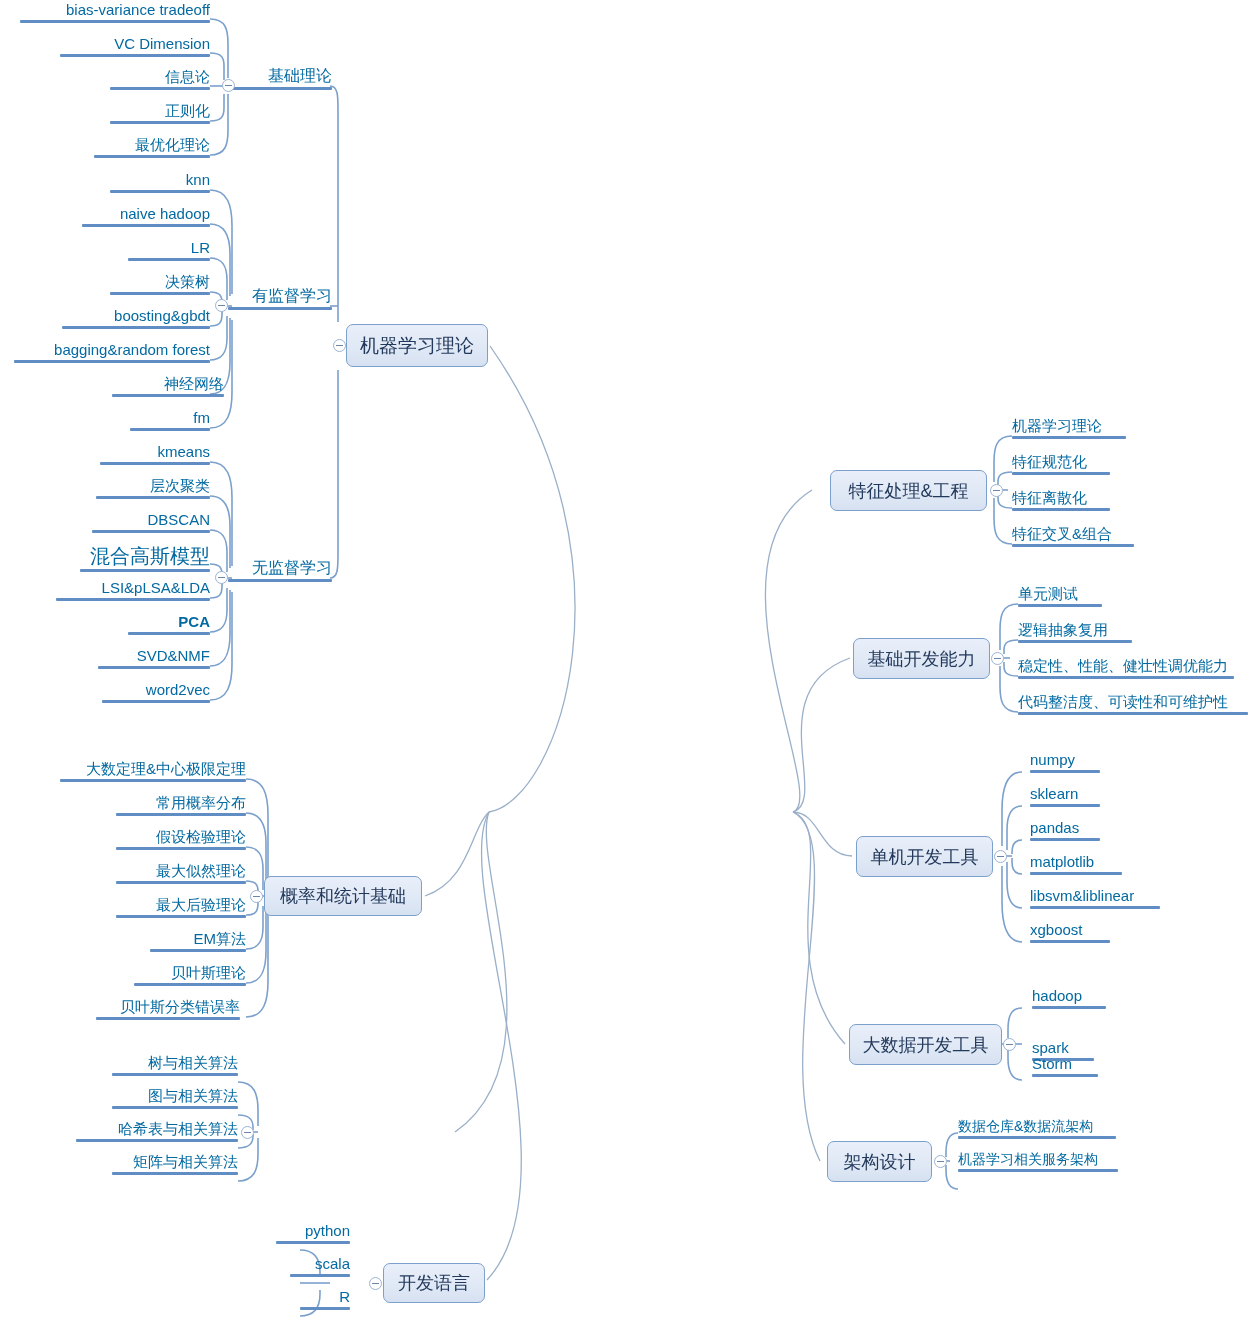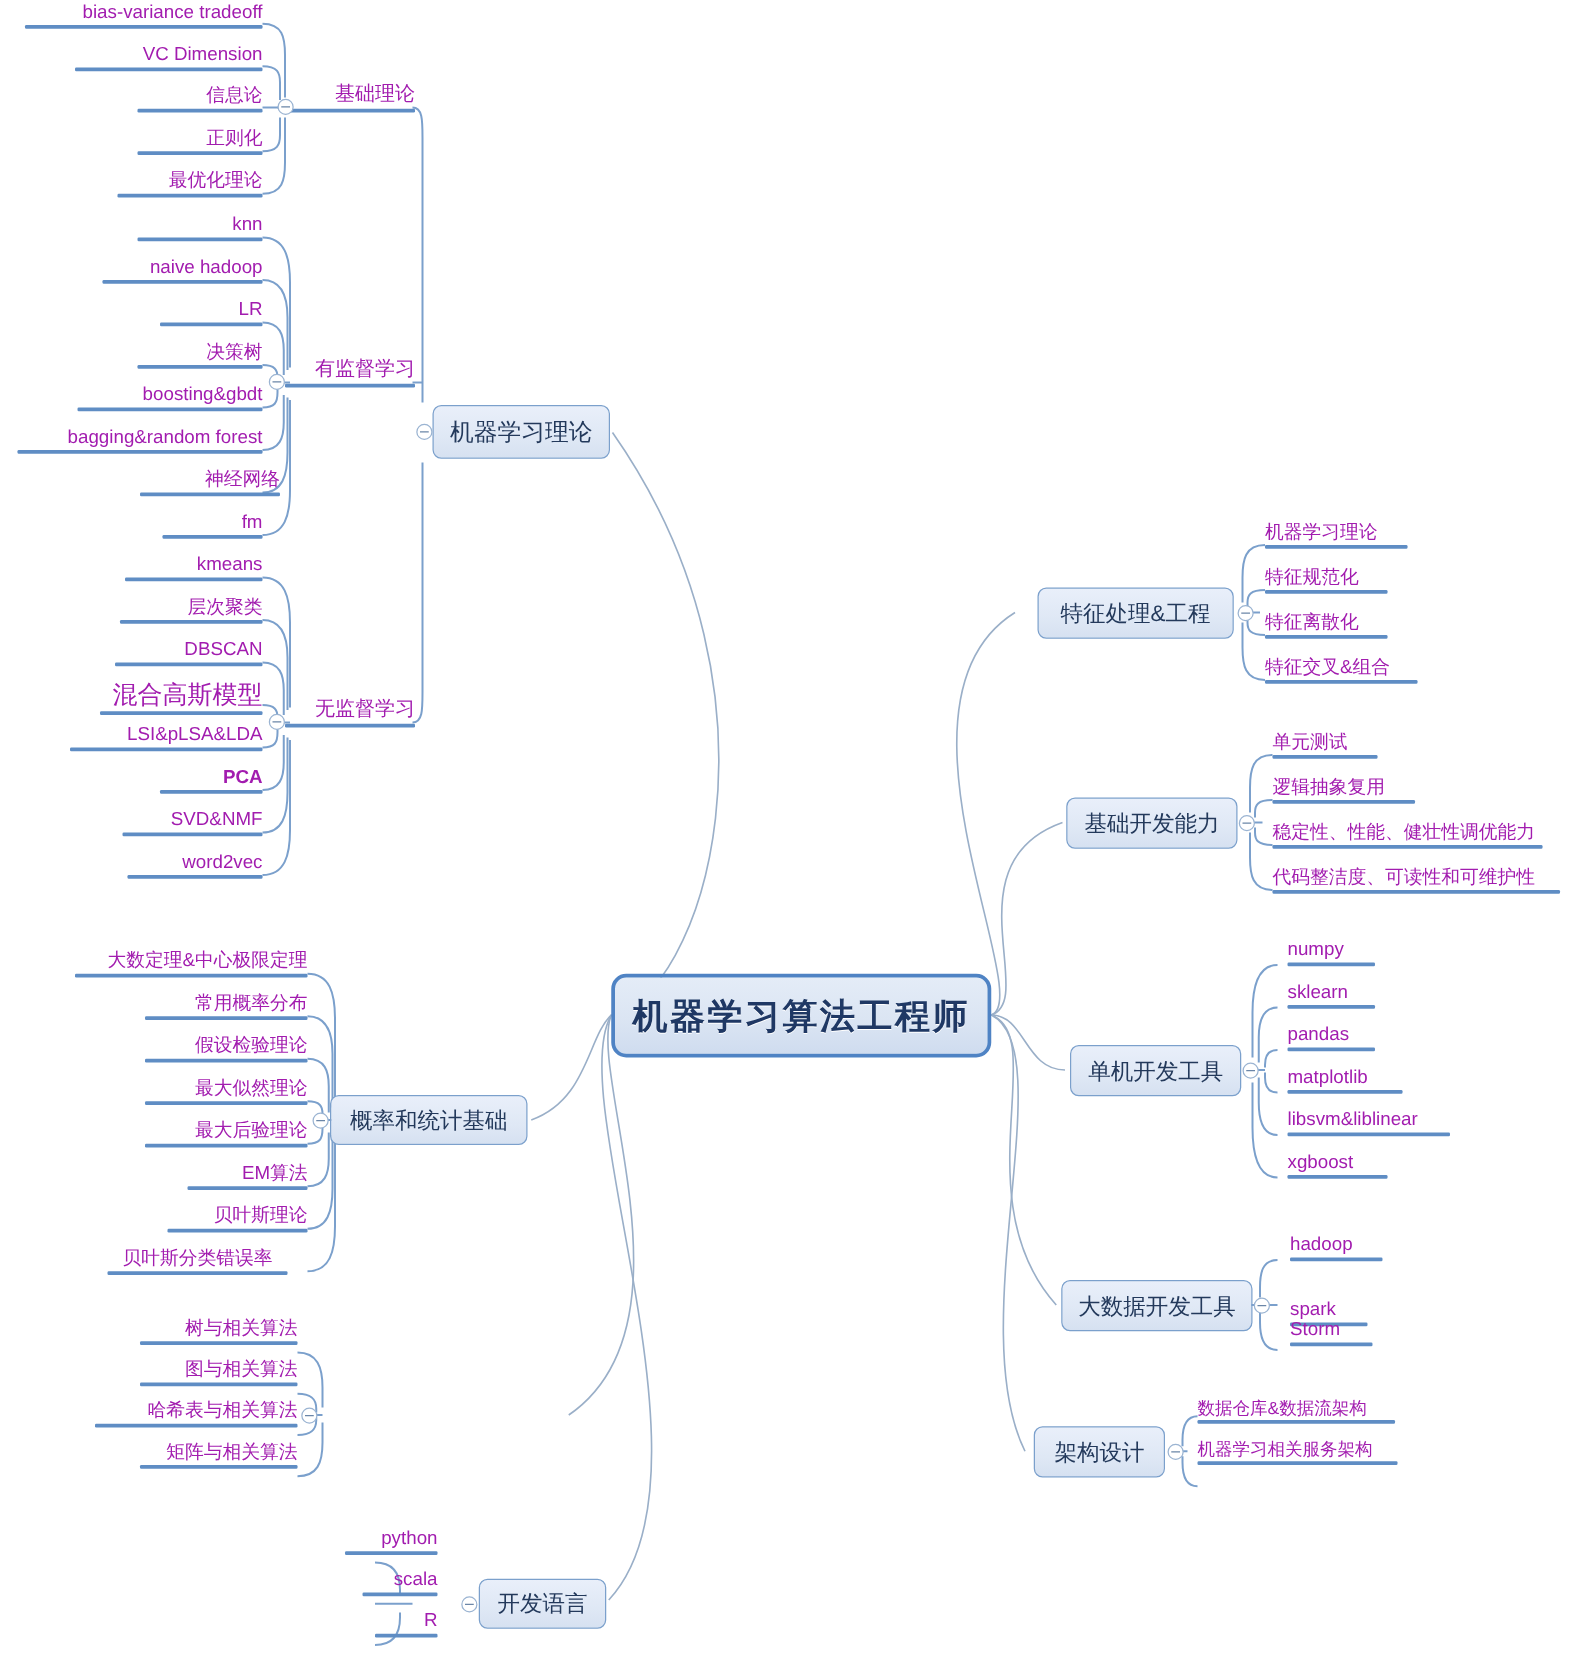--- a/index.html
+++ b/index.html
@@ -27,21 +27,21 @@
     border-radius:7px;
     background:linear-gradient(180deg,#e9effa 0%,#dfe8f5 60%,#d6e1f1 100%);
     display:flex;align-items:center;justify-content:center;
     color:#23395b;
     white-space:nowrap;
   }
   
   .leaf{
     position:absolute;
     box-sizing:border-box;
-    color:#a21caf;
+    color:#0369a1;
     white-space:nowrap;
     line-height:1.05;
     padding-bottom:3px;
   }
   .leaf .txt{display:block;}
   .leaf .bar{
     display:block;
     height:3px;
     background:#5f8dc4;
     border-radius:1px;
@@ -184,23 +184,20 @@
       <path d="M1022 1080 C 1010 1080 1008 1068 1008 1058 L1008 1050"></path>
     </g>
 
     <g fill="none" stroke="#7ba0cc" stroke-width="1.6">
       <path d="M940 1161 L950 1161"></path>
       <path d="M958 1133 C 948 1133 946 1142 946 1152 L946 1157"></path>
       <path d="M958 1189 C 948 1189 946 1180 946 1170 L946 1165"></path>
     </g>
   </svg>
 
-  <div class="node-root" style="left:489px;top:779px;width:304px;height:67px;font-size:28px;">
-    <span>机器学习算法工程师</span>
-  </div>
 
   <div class="node-box" style="left:346px;top:324px;width:142px;height:43px;font-size:19px;">
     <span>机器学习理论</span>
   </div>
   <div class="toggle" style="left:333px;top:339px;"></div>
 
   <div class="node-box" style="left:264px;top:876px;width:158px;height:40px;font-size:18px;">
     <span>概率和统计基础</span>
   </div>
   <div class="toggle" style="left:250px;top:890px;"></div>
@@ -338,21 +335,21 @@
     <span class="bar"></span>
   </div>
   <div class="leaf left" style="left:150px;top:931px;width:96px;font-size:15px;">
     <span class="txt">EM算法</span>
     <span class="bar"></span>
   </div>
   <div class="leaf left" style="left:134px;top:965px;width:112px;font-size:15px;">
     <span class="txt">贝叶斯理论</span>
     <span class="bar"></span>
   </div>
-  <div class="leaf left" style="left:86px;top:999px;width:144px;font-size:15px;text-align:center;">
+  <div class="leaf left" style="left:96px;top:999px;width:144px;font-size:15px;">
     <span class="txt">贝叶斯分类错误率</span>
     <span class="bar"></span>
   </div>
 
   <div class="leaf left" style="left:112px;top:1055px;width:126px;font-size:15px;">
     <span class="txt">树与相关算法</span>
     <span class="bar"></span>
   </div>
   <div class="leaf left" style="left:112px;top:1088px;width:126px;font-size:15px;">
     <span class="txt">图与相关算法</span>

